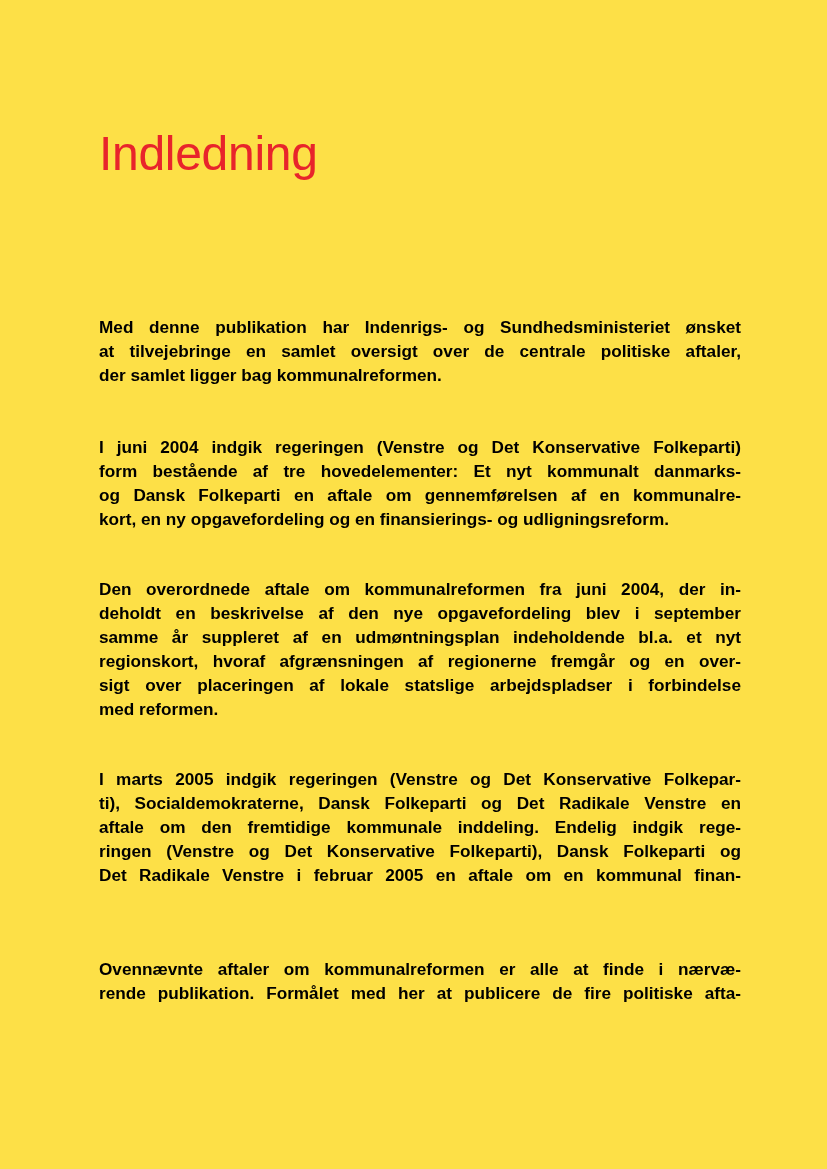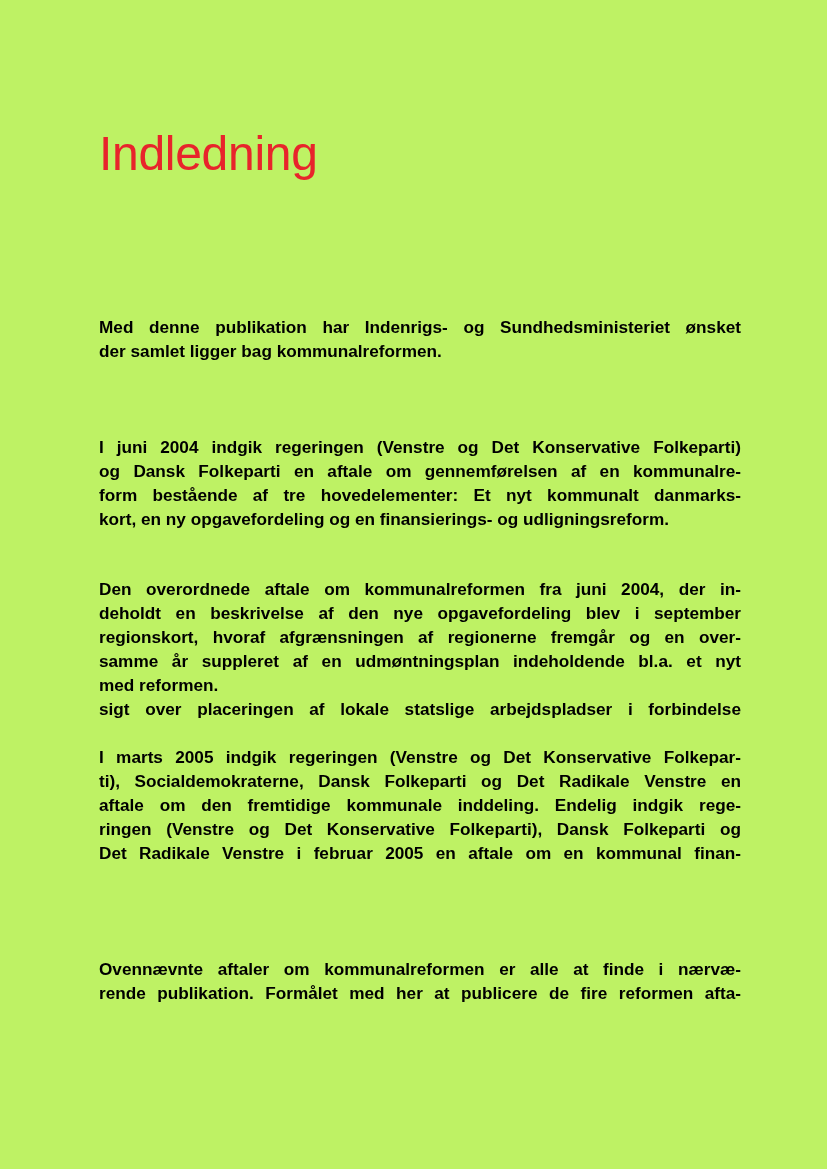--- a/index.html
+++ b/index.html
@@ -12,21 +12,21 @@
       height: 1169px;
       position: relative;
       overflow: hidden;
       font-family: "Liberation Sans", sans-serif;
     }
     .page {
       position: absolute;
       left: 0; top: 0;
       width: 827px;
       height: 1169px;
-      background: #bef264;
+      background: #fde047;
     }
     .title {
       position: absolute;
       left: 99px;
       top: 124px;
       margin: 0;
       font-family: "Liberation Sans", sans-serif;
       font-weight: normal;
       font-size: 48px;
       line-height: 60px;
@@ -57,59 +57,60 @@
       text-align-last: justify;
       overflow: hidden;
     }
     .line.last {
       text-align: right;
       text-align-last: left;
     }
     .p1 { top: 315px; }
     .p2 { top: 435px; }
     .p3 { top: 577px; }
-    .p4 { top: 745px; }
+    .p4 { top: 767px; }
     .p5 { top: 957px; }
   </style>
 </head>
 <body>
 
 <div class="page">
   <h1 class="title" style="color: rgb(232, 36, 43);">Indledning</h1>
 
   <div class="body-text">
 
     <p class="para p1">
       <span class="line">Med denne publikation har Indenrigs- og Sundhedsministeriet ønsket</span>
+      <span class="line">at tilvejebringe en samlet oversigt over de centrale politiske aftaler,</span>
       <span class="line last">der samlet ligger bag kommunalreformen.</span>
     </p>
 
     <p class="para p2">
       <span class="line">I juni 2004 indgik regeringen (Venstre og Det Konservative Folkeparti)</span>
+      <span class="line">form bestående af tre hovedelementer: Et nyt kommunalt danmarks-</span>
       <span class="line">og Dansk Folkeparti en aftale om gennemførelsen af en kommunalre-</span>
-      <span class="line">form bestående af tre hovedelementer: Et nyt kommunalt danmarks-</span>
       <span class="line last">kort, en ny opgavefordeling og en finansierings- og udligningsreform.</span>
     </p>
 
     <p class="para p3">
       <span class="line">Den overordnede aftale om kommunalreformen fra juni 2004, der in-</span>
       <span class="line">deholdt en beskrivelse af den nye opgavefordeling blev i september</span>
+      <span class="line">samme år suppleret af en udmøntningsplan indeholdende bl.a. et nyt</span>
       <span class="line">regionskort, hvoraf afgrænsningen af regionerne fremgår og en over-</span>
-      <span class="line">samme år suppleret af en udmøntningsplan indeholdende bl.a. et nyt</span>
+      <span class="line">sigt over placeringen af lokale statslige arbejdspladser i forbindelse</span>
       <span class="line last">med reformen.</span>
-      <span class="line">sigt over placeringen af lokale statslige arbejdspladser i forbindelse</span>
     </p>
 
     <p class="para p4">
       <span class="line">I marts 2005 indgik regeringen (Venstre og Det Konservative Folkepar-</span>
       <span class="line">ti), Socialdemokraterne, Dansk Folkeparti og Det Radikale Venstre en</span>
       <span class="line">aftale om den fremtidige kommunale inddeling. Endelig indgik rege-</span>
       <span class="line">ringen (Venstre og Det Konservative Folkeparti), Dansk Folkeparti og</span>
       <span class="line">Det Radikale Venstre i februar 2005 en aftale om en kommunal finan-</span>
     </p>
 
     <p class="para p5">
       <span class="line">Ovennævnte aftaler om kommunalreformen er alle at finde i nærvæ-</span>
-      <span class="line">rende publikation. Formålet med her at publicere de fire reformen afta-</span>
+      <span class="line">rende publikation. Formålet med her at publicere de fire politiske afta-</span>
     </p>
 
   </div>
 </div>
 
 </body></html>

